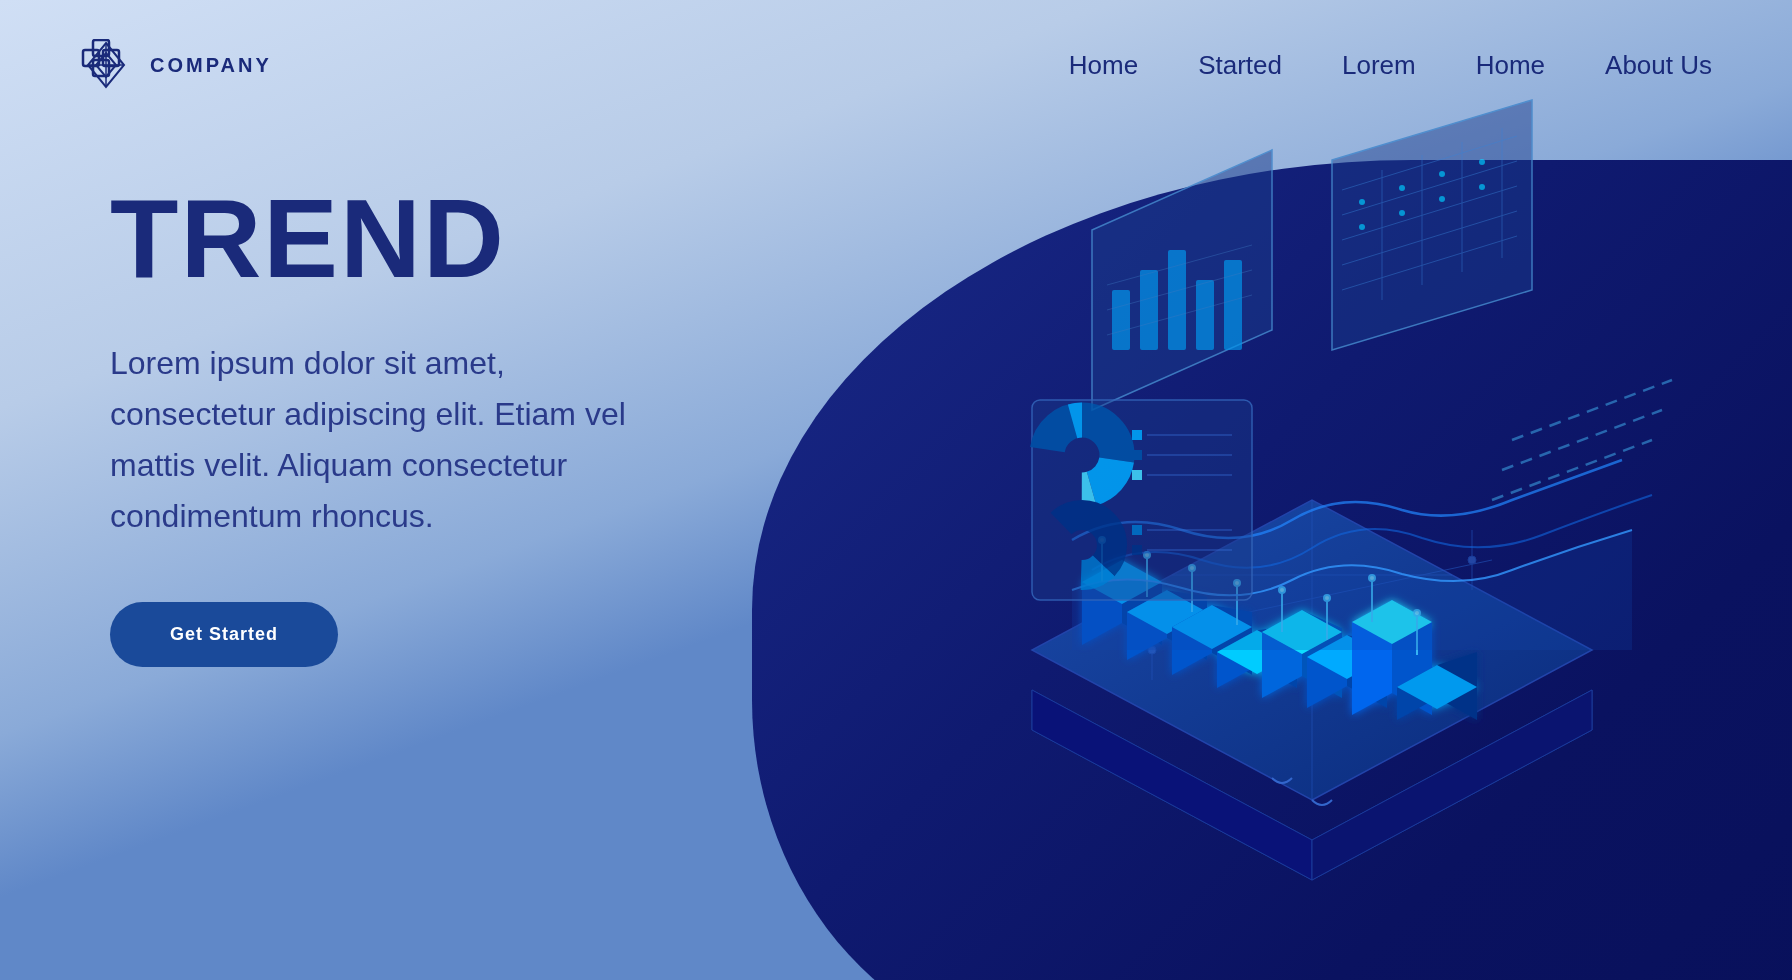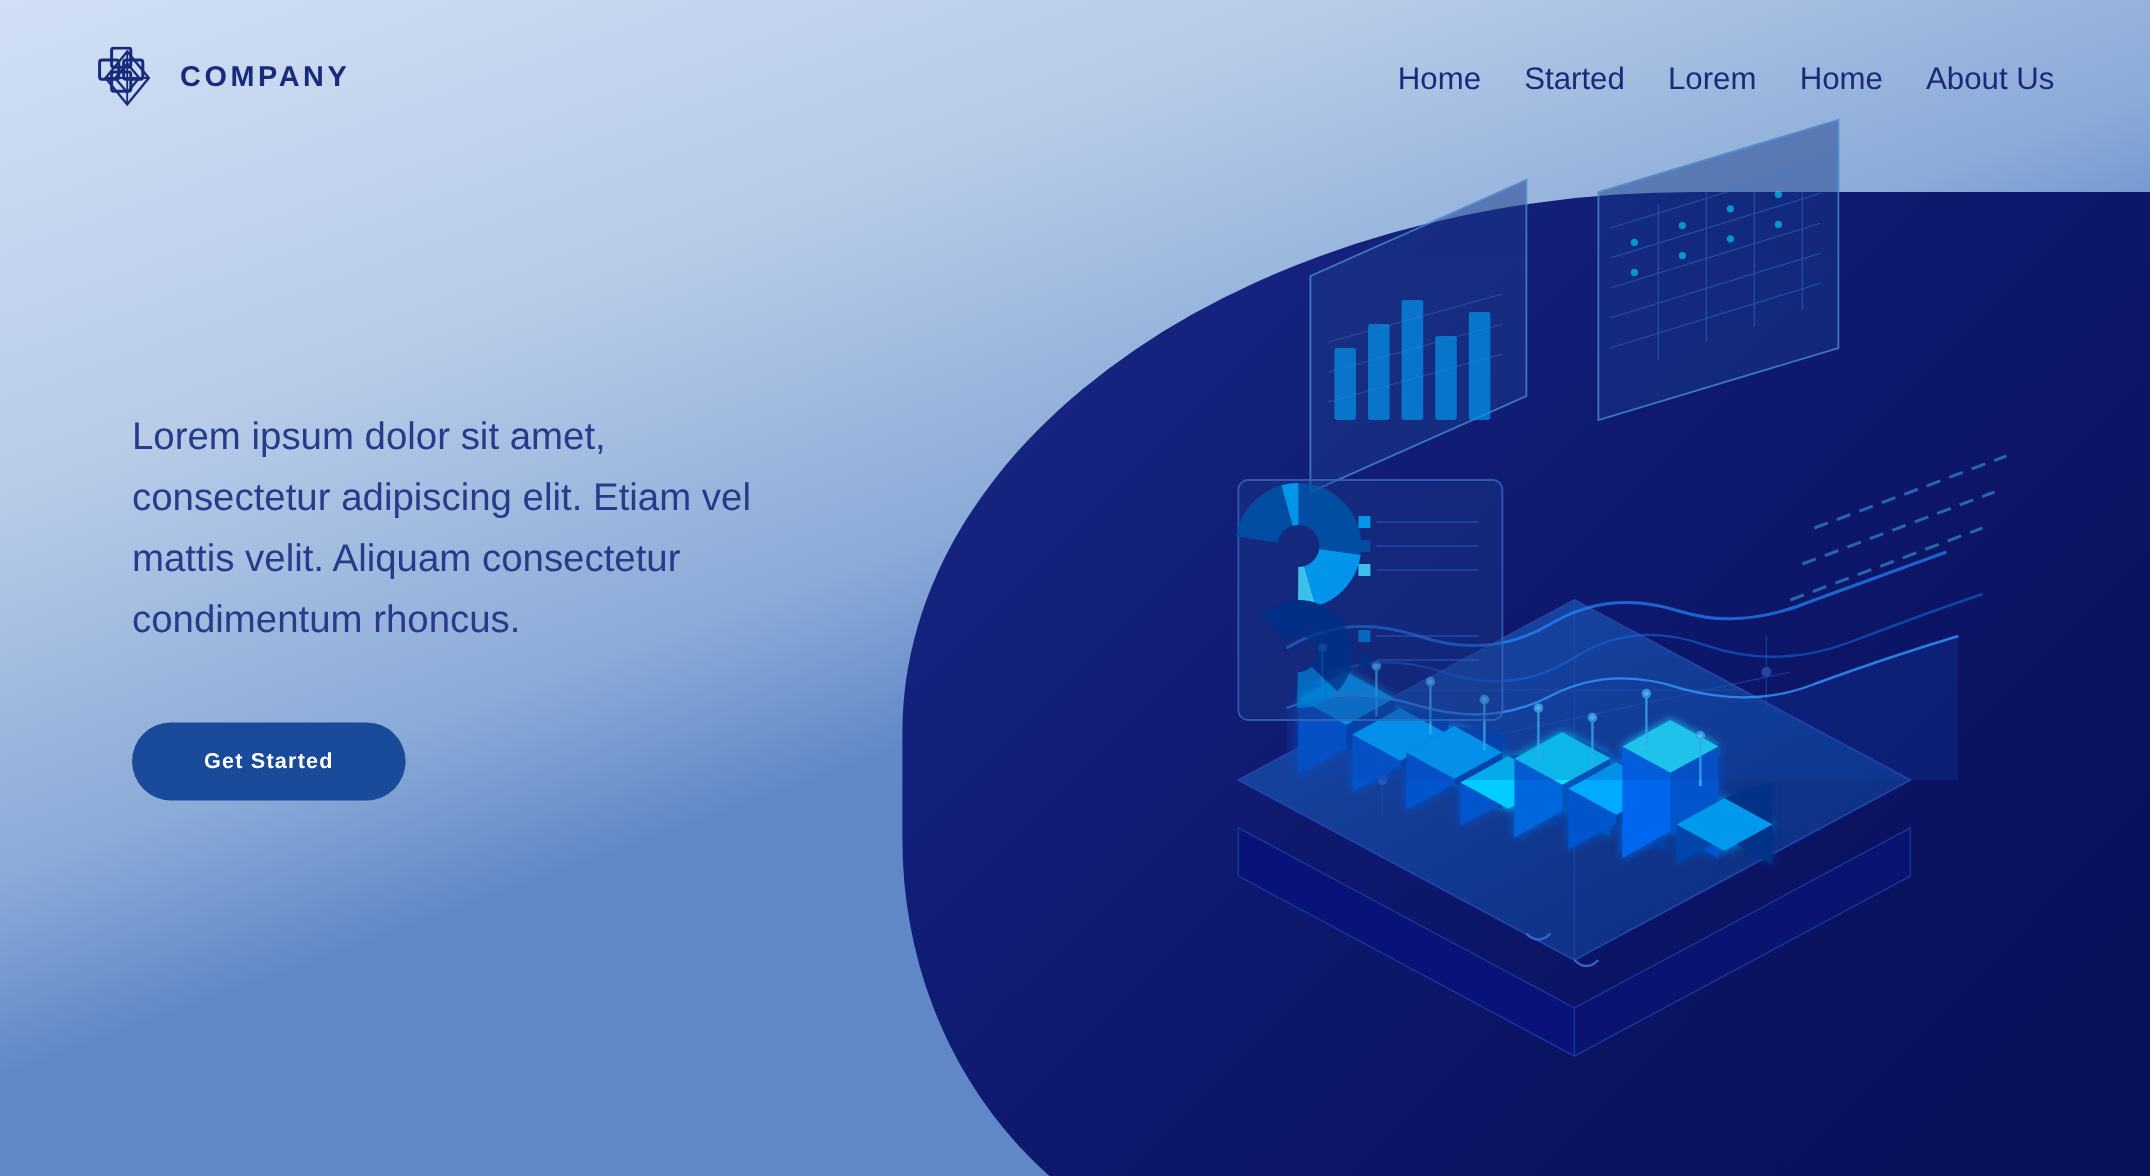--- a/index.html
+++ b/index.html
@@ -50,30 +50,30 @@
       align-items: center;
       gap: 18px;
     }
 
     .logo-icon {
       width: 52px;
       height: 52px;
     }
 
     .logo-text {
-      font-size: 24px;
+      font-size: 20px;
       font-weight: 700;
       color: #1a2a7a;
       letter-spacing: 3px;
     }
 
     .nav-links {
       display: flex;
       align-items: center;
-      gap: 36px;
+      gap: 60px;
     }
 
     .nav-link {
       font-size: 26px;
       color: #1a2a7a;
       text-decoration: none;
       font-weight: 400;
       cursor: pointer;
     }
 
@@ -155,21 +155,21 @@
       <a class="nav-link">Home</a>
       <a class="nav-link">Started</a>
       <a class="nav-link">Lorem</a>
       <a class="nav-link">Home</a>
       <a class="nav-link">About Us</a>
     </div>
   </nav>
 
   <div class="hero-content">
     <h1 class="hero-title">
-      <br>
+      <span>TREND</span><br>
     </h1>
     <p class="hero-description">Lorem ipsum dolor sit amet, consectetur
 adipiscing elit. Etiam vel mattis velit.
 Aliquam consectetur condimentum rhoncus.</p>
     <button class="cta-button">Get Started</button>
   </div>
 
   <svg class="iso-svg" viewBox="0 0 870 830" fill="none" xmlns="http://www.w3.org/2000/svg">
     <defs>
       <linearGradient id="barGrad1" x1="0" y1="0" x2="0" y2="1">

